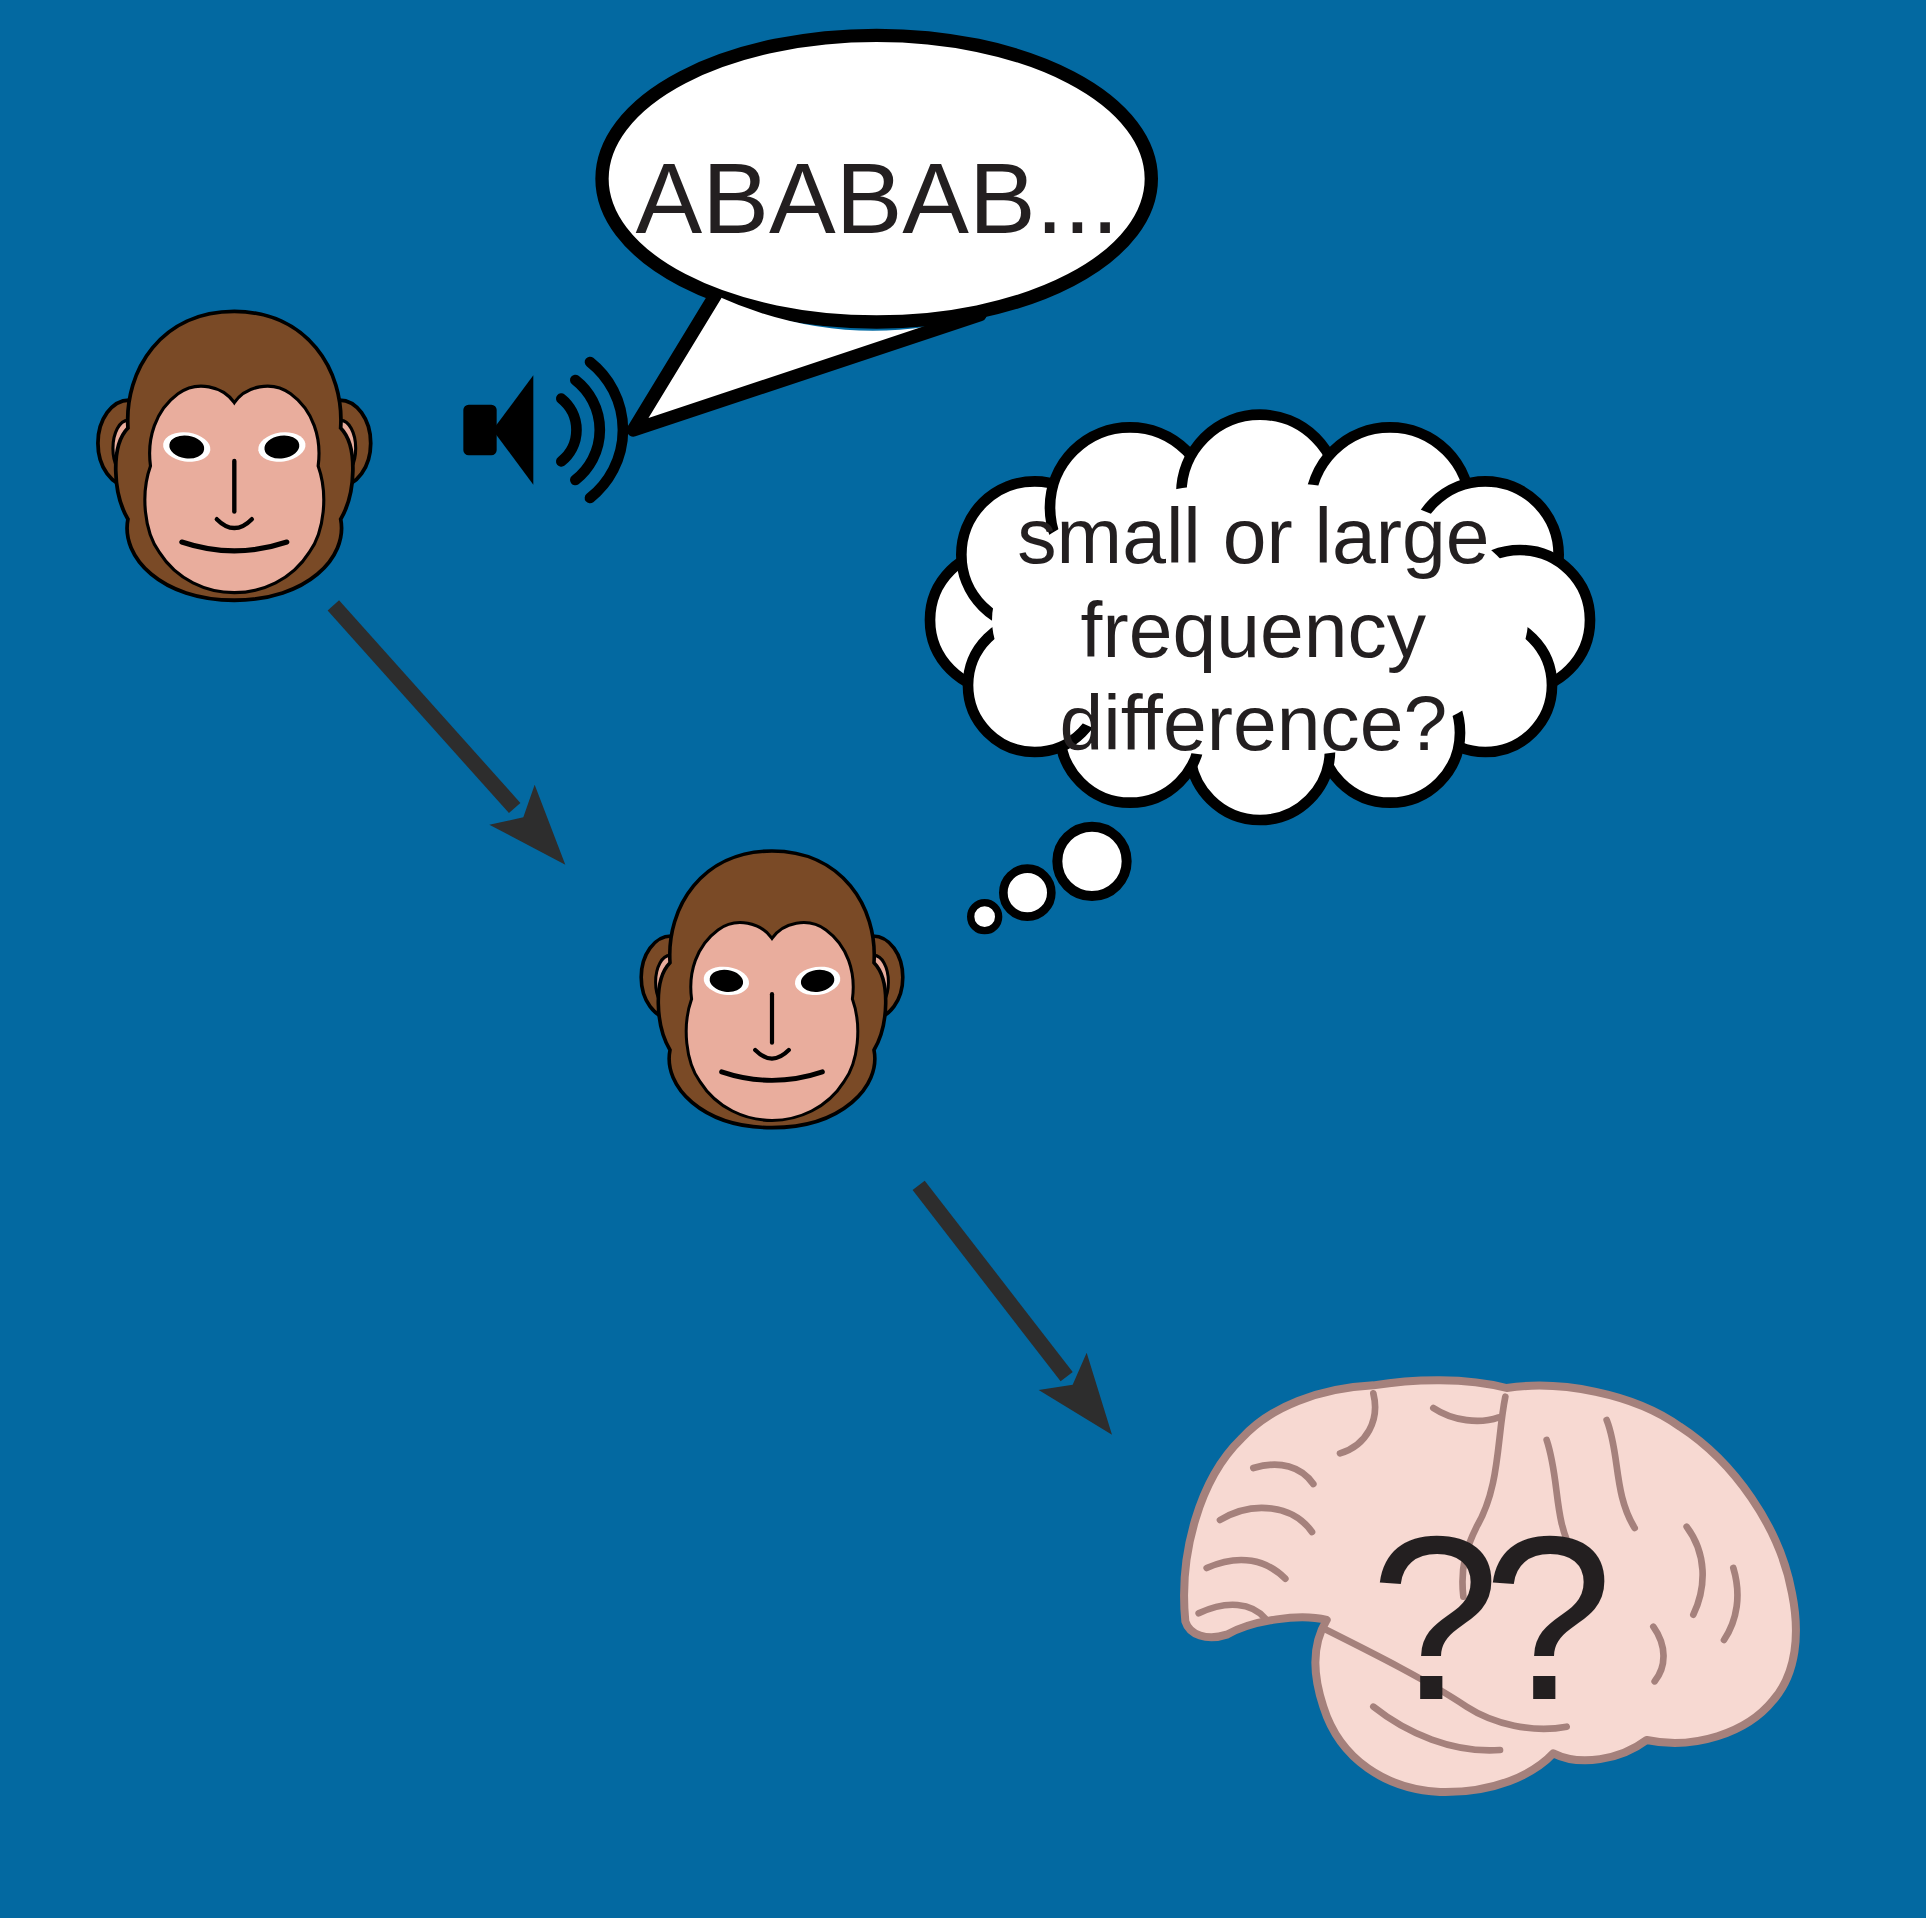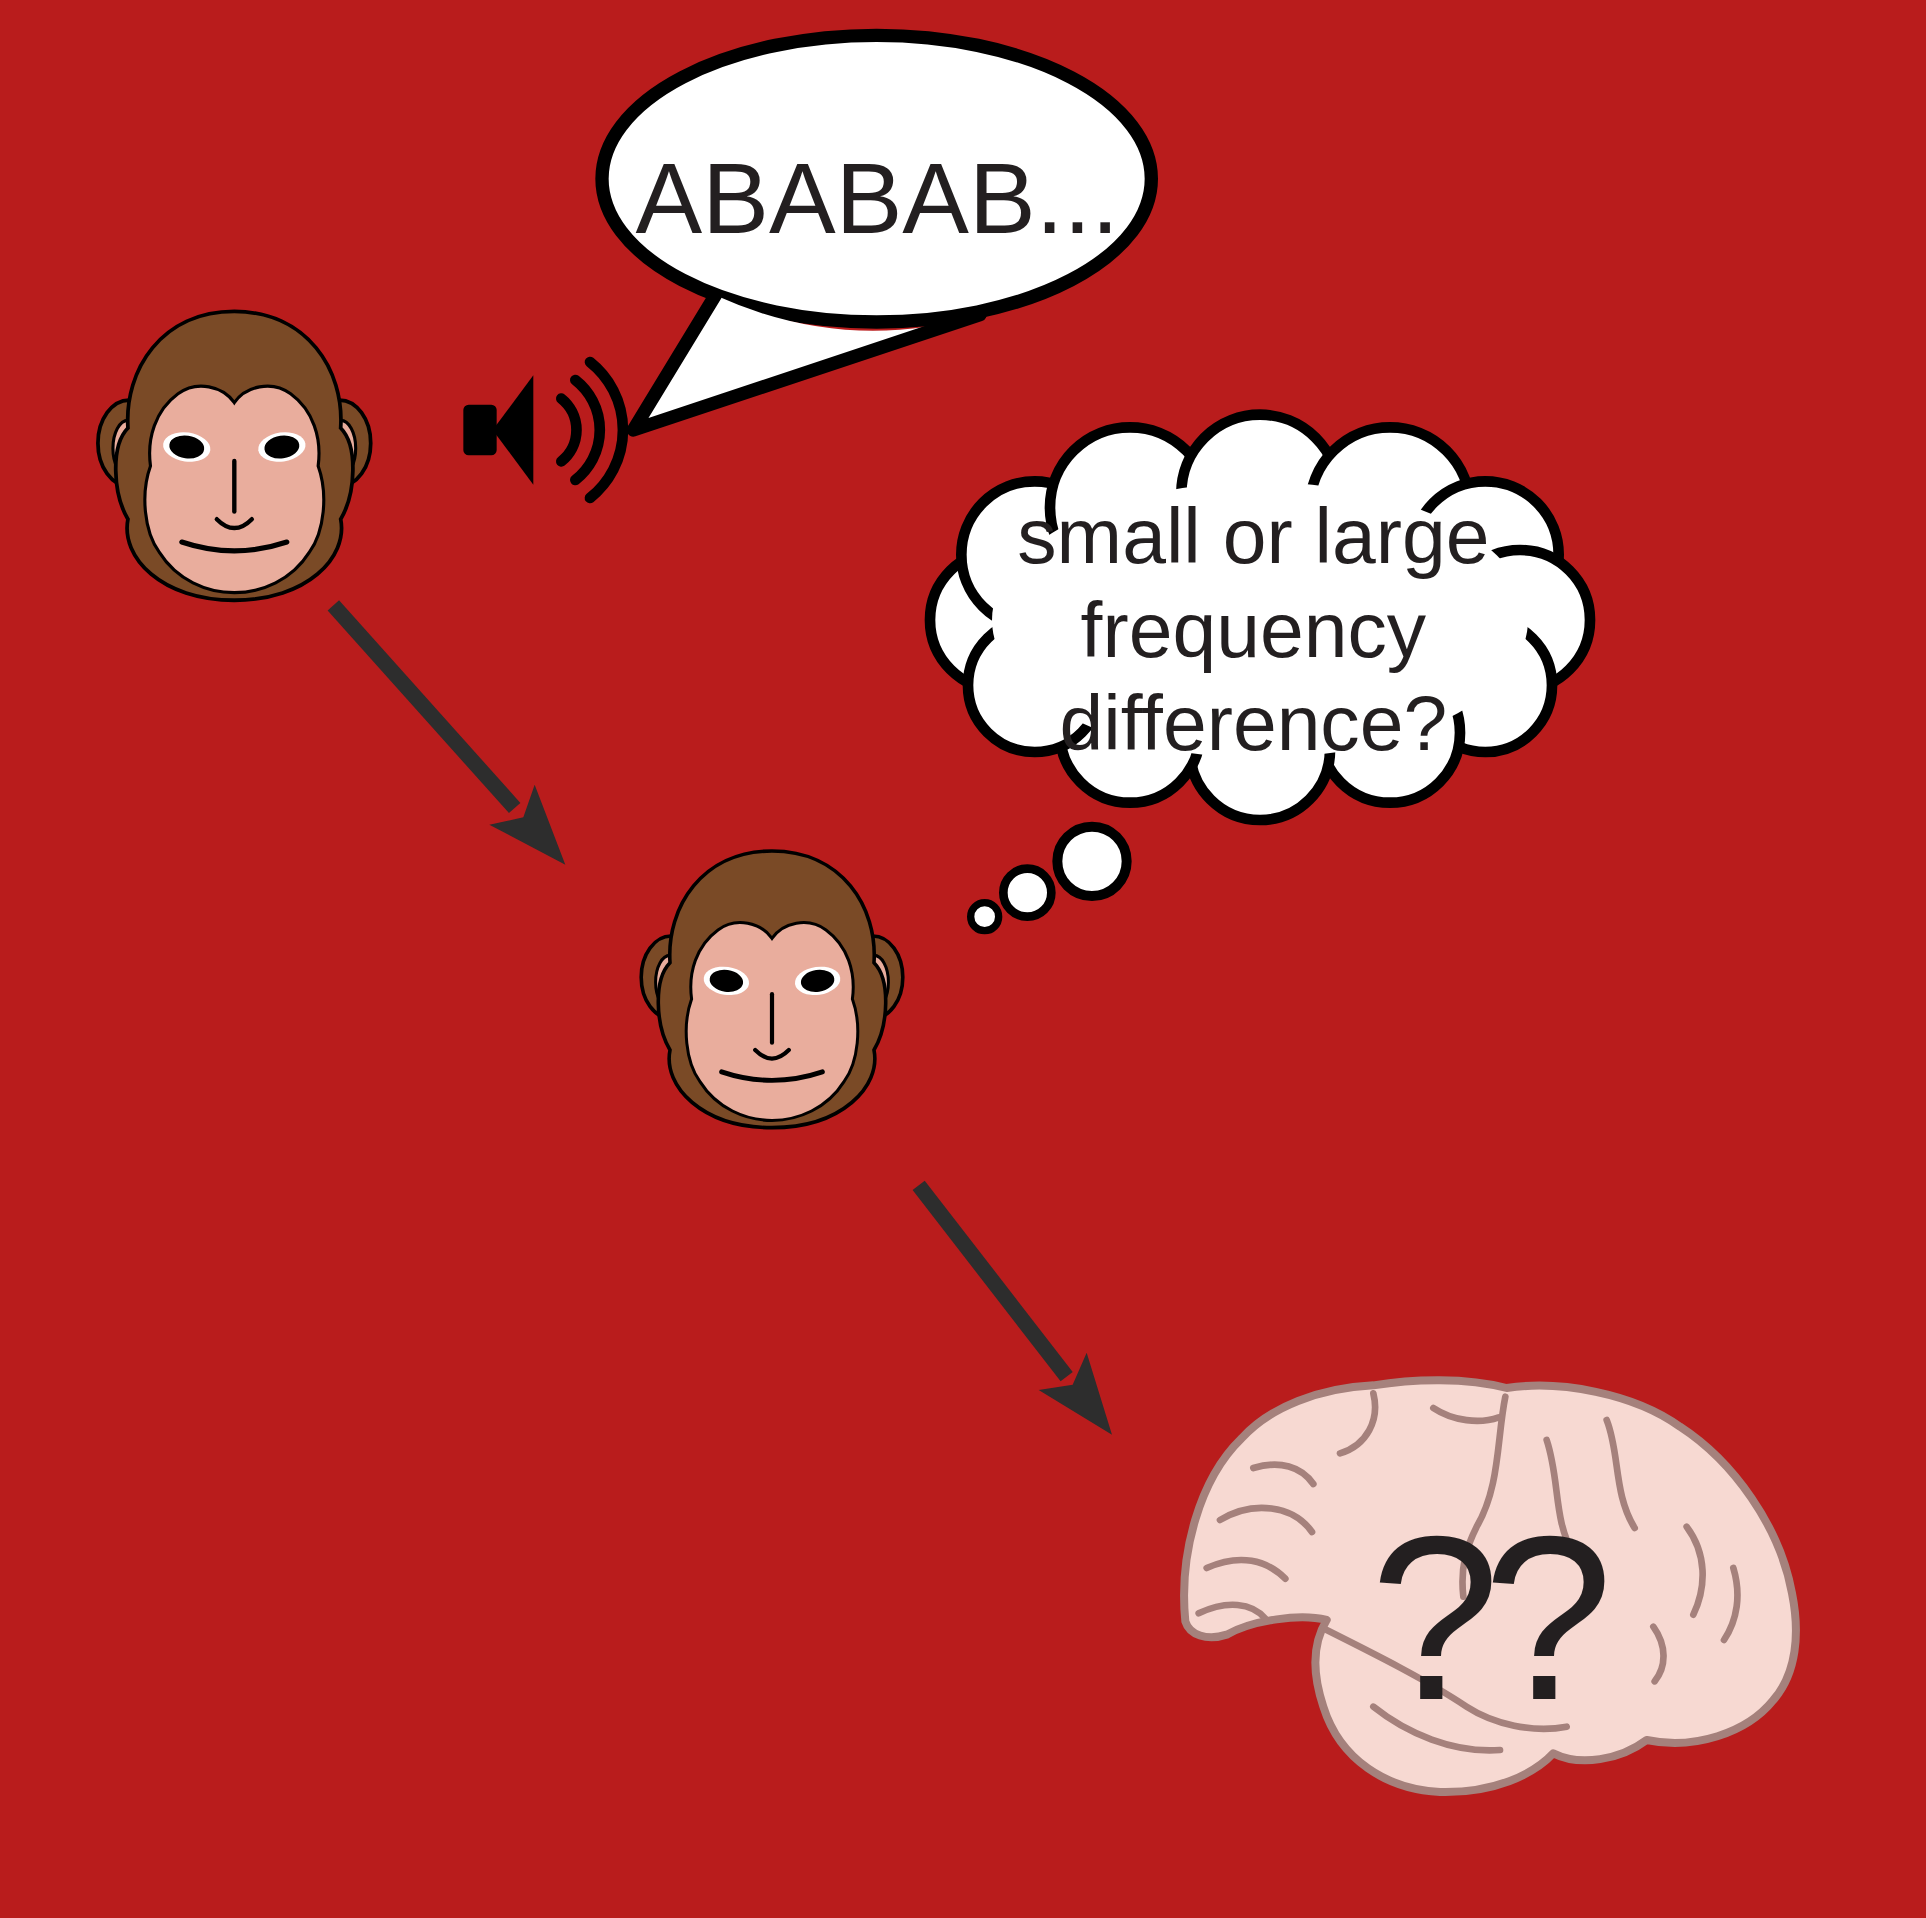--- a/index.html
+++ b/index.html
@@ -1,16 +1,16 @@
 <!DOCTYPE html>
 <html style="font-size:10.7px"><head>
 <meta charset="utf-8">
 <style>
   html,body { margin:0; padding:0; background:#ffffff; }
-  .canvas { width:1926px; height:1918px; position:relative; background:#b91c1c; overflow:hidden;text-align:right; }
+  .canvas { width:1926px; height:1918px; position:relative; background:#0369a1; overflow:hidden;text-align:right; }
   svg { display:block; }
   text { font-family:"Liberation Sans", sans-serif; fill:#231f20; }
   .bubble-text   { font-size:150px; }
   .cloud-text    { font-size:118px; }
   .brain-text    { font-size:350px; letter-spacing:-25px; }
   .fur-stroke    { stroke:#000000; stroke-width:3; }
   .skin-stroke   { stroke:#000000; stroke-width:2.5; }
   .feature       { stroke:#000000; stroke-width:3.5; fill:none; stroke-linecap:round; }
   .bubble-line   { stroke:#000000; stroke-width:20; fill:#ffffff; }
   .tail-stroke   { stroke:#000000; stroke-width:20; fill:none; stroke-linecap:round; stroke-linejoin:round; }

